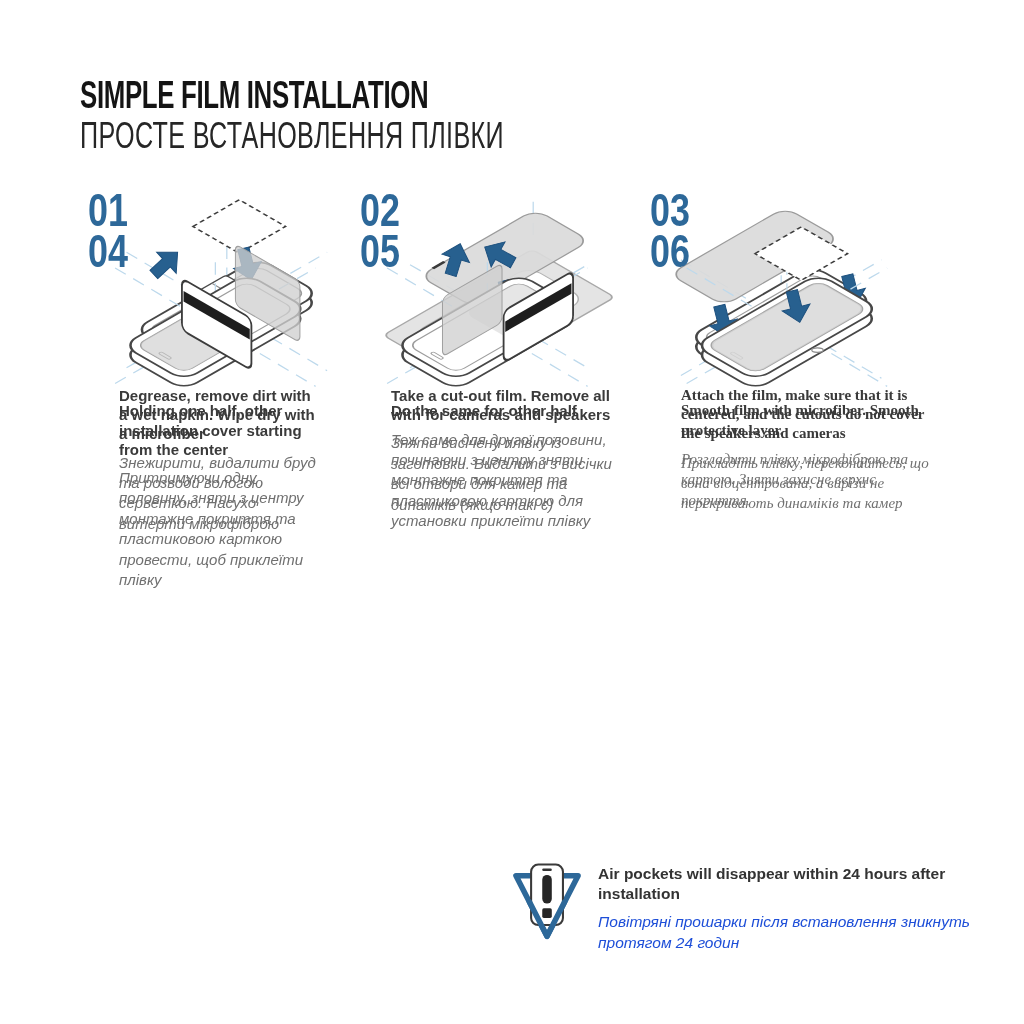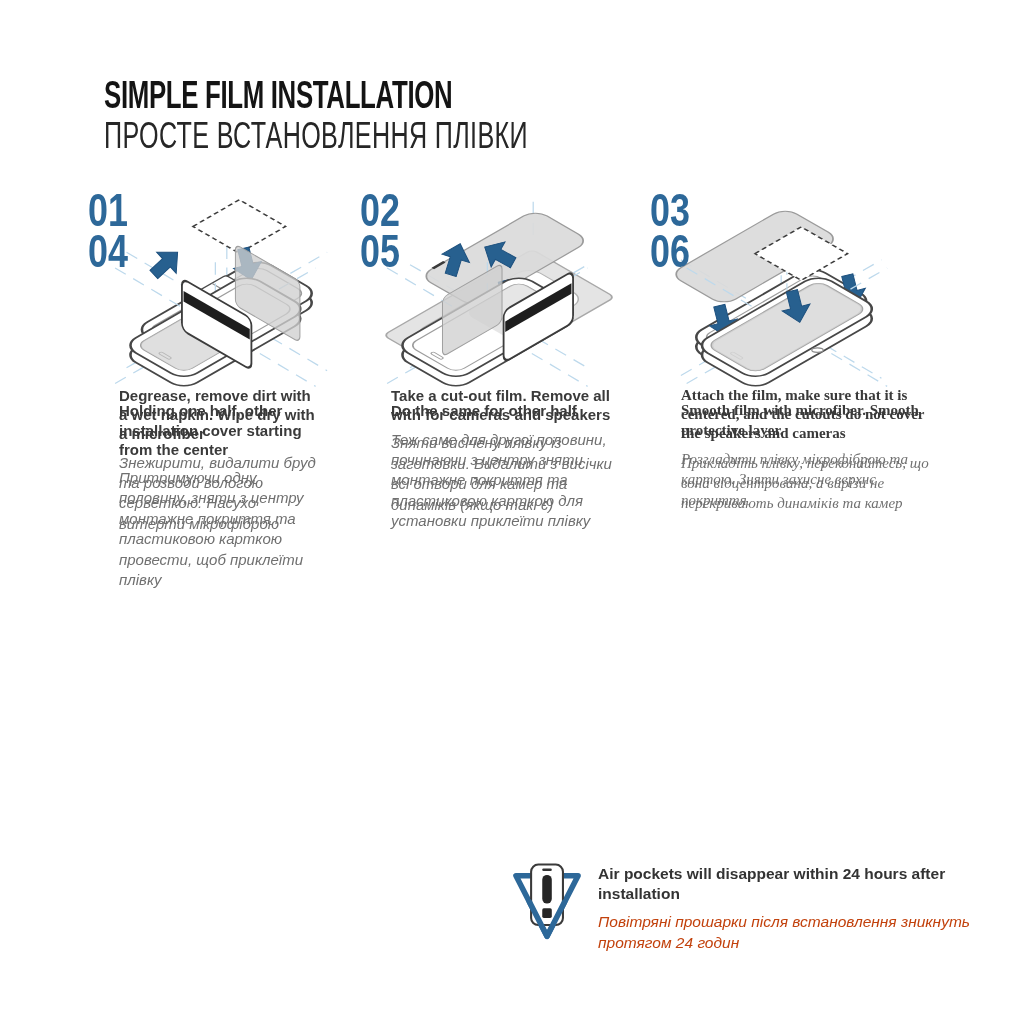--- a/index.html
+++ b/index.html
@@ -1,20 +1,20 @@
 <!DOCTYPE html>
 <html><head>
 <meta charset="utf-8">
 <style>
   html,body{margin:0;padding:0;background:#ffffff;}
   body{width:1024px;height:1024px;font-family:"Liberation Sans",sans-serif;color:#222;}
   .page{position:relative;width:1024px;height:1024px;overflow:hidden;background:#fff;}
 
   
-  .title{position:absolute;left:104px;top:76px;}
+  .title{position:absolute;left:80px;top:76px;}
   .title-en{font-size:38px;font-weight:800;color:#141414;line-height:1.02;
             transform:scaleX(0.68);transform-origin:left top;white-space:nowrap;letter-spacing:-0.5px;}
   .title-ua{font-size:37px;font-weight:300;color:#262626;line-height:1.08;margin-top:1px;
             transform:scaleX(0.68);transform-origin:left top;white-space:nowrap;letter-spacing:0.5px;}
 
   
   .grid{position:absolute;left:88px;top:190px;display:grid;grid-template-columns:272px 290px 300px;}
   .step{position:relative;}
   .step-number{font-size:46px;font-weight:800;color:#2d6899;line-height:0.9;
                transform:scaleX(0.78);transform-origin:left top;}
@@ -26,21 +26,21 @@
   .c1 .step-text{right:40px;}
   .c2 .step-text{right:26px;}
   .c3 .step-text{right:6px;font-family:Liberation Serif, serif;}
   .step-en{font-size:15px;font-weight:600;color:#3a3a3a;line-height:1.28;}
   .step-ua{font-size:15px;font-style:italic;font-weight:400;color:#707070;line-height:1.36;margin-top:9px;}
 
   
   .warning{position:absolute;left:512px;top:850px;display:flex;align-items:flex-end;gap:16px;width:480px;}
   .warning-text{padding-top:6px;}
   .warning-en{font-size:15.5px;font-weight:600;color:#333;line-height:1.3;}
-  .warning-ua{font-size:15.5px;font-style:italic;color:#c2410c;line-height:1.35;margin-top:8px;}
+  .warning-ua{font-size:15.5px;font-style:italic;color:#1d4ed8;line-height:1.35;margin-top:8px;}
 
   svg{display:block;}
   .hidden-defs{position:absolute;width:0;height:0;overflow:hidden;}
 </style>
 </head>
 <body>
 
 <svg class="hidden-defs" aria-hidden="true">
   <defs>
     <g id="iso-phone">

